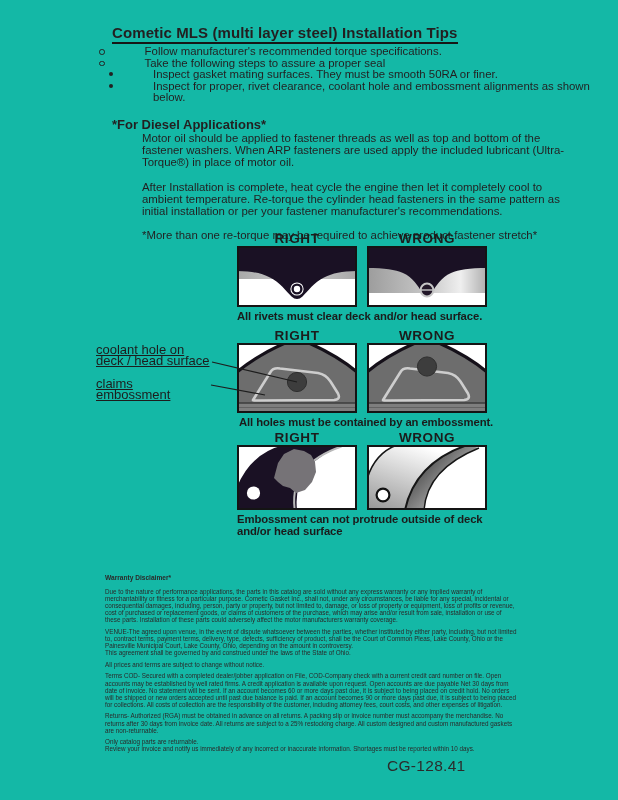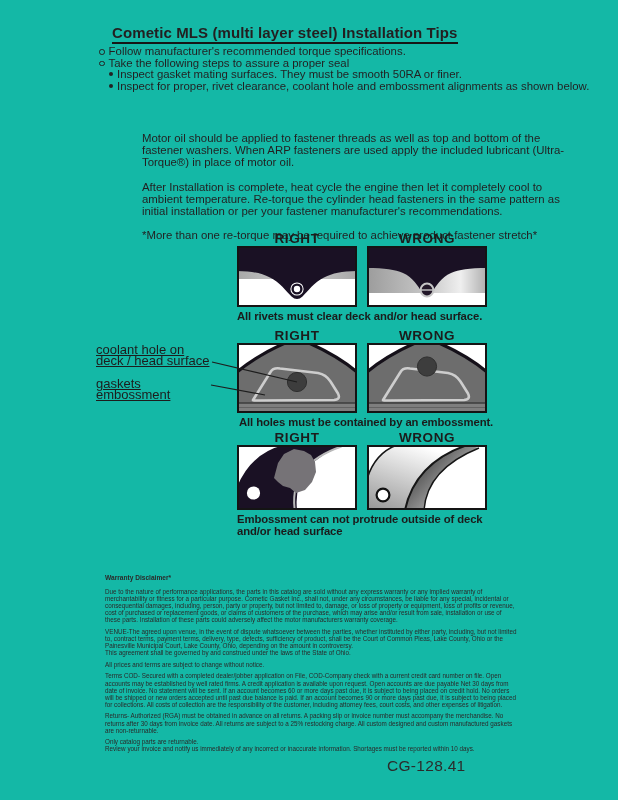--- a/index.html
+++ b/index.html
@@ -3,21 +3,21 @@
 <meta charset="utf-8">
 <style>
   html,body{margin:0;padding:0;background:#fff;}
   .page{position:relative;width:618px;height:800px;background:#14b8a6;overflow:hidden;
         font-family:"Liberation Sans","DejaVu Sans",sans-serif;color:#231f20;}
 
   .title{position:absolute;left:112px;top:24px;font-size:15px;font-weight:bold;
          letter-spacing:.1px;border-bottom:2.5px solid #161616;padding-bottom:1px;}
 
   .bullets{position:absolute;left:99px;top:46px;font-size:11.4px;line-height:11.4px;}
-  .brow{display:flex;align-items:flex-start;margin-bottom:.1px;}
+  .brow{display:flex;align-items:flex-start;margin-bottom:.1px;gap:36px;}
   .odot{width:3.6px;height:3.6px;border:1.2px solid #222;border-radius:50%;
         margin:3.4px 4px 0 0;flex:none;}
   .fdot{width:4px;height:4px;background:#222;border-radius:50%;margin:3.4px 4px 0 0;flex:none;}
   .sub{margin-left:10px;}
 
   .diesel-h{position:absolute;left:112px;top:117px;font-size:13px;font-weight:bold;}
   .diesel{position:absolute;left:110px;top:132px;width:424px;font-size:11.4px;line-height:12.2px;margin-left:32px;}
   .diesel p{margin:0 0 12px 0;}
   .diesel .note{margin-top:8px;}
 
@@ -57,20 +57,21 @@
     <div class="brow sub">
       <span class="fdot"></span>
       <span>Inspect gasket mating surfaces.  They must be smooth 50RA or finer.</span>
     </div>
     <div class="brow sub">
       <span class="fdot"></span>
       <span>Inspect for proper, rivet clearance, coolant hole and embossment alignments as shown below.</span>
     </div>
   </div>
 
+  <div class="diesel-h">*For Diesel Applications*</div>
   <div class="diesel">
     <p>Motor oil should be applied to fastener threads as well as top and bottom of the fastener washers. When ARP fasteners are used apply the included lubricant (Ultra-Torque®) in place of motor oil.</p>
     <p>After Installation is complete, heat cycle the engine then let it completely cool to ambient temperature. Re-torque the cylinder head fasteners in the same pattern as initial installation or per your fastener manufacturer's recommendations.</p>
     <p class="note">*More than one re-torque may be required to achieve product fastener stretch*</p>
   </div>
 
   <div class="figlabel" style="left:237px;top:231px;">RIGHT</div>
   <div class="figlabel" style="left:367px;top:231px;">WRONG</div>
 
   <svg class="figbox" style="left:237px;top:246px;" width="120" height="61" viewBox="0 0 120 61">
@@ -106,21 +107,21 @@
     <rect x="1" y="1" width="118" height="59" fill="none" stroke="#141414" stroke-width="2"></rect>
   </svg>
 
   <div class="figcap" style="left:237px;top:310px;">All rivets must clear deck and/or head surface.</div>
 
   <div class="figlabel" style="left:237px;top:328px;">RIGHT</div>
   <div class="figlabel" style="left:367px;top:328px;">WRONG</div>
 
   <div class="callout pre" style="top:344px;">coolant hole on
 deck / head surface</div>
-  <div class="callout" style="top:378px;">gaskets embossment</div>
+  <div class="callout" style="top:378px;">claims embossment</div>
 
   <svg class="leaders" width="100" height="50" viewBox="0 0 100 50">
     <line x1="6" y1="10" x2="91" y2="30" stroke="#1d1d1d" stroke-width="1.2"></line>
     <line x1="5" y1="33" x2="59" y2="43" stroke="#1d1d1d" stroke-width="1.2"></line>
   </svg>
 
   <svg class="figbox" style="left:237px;top:343px;" width="120" height="70" viewBox="0 0 120 70">
     <rect x="0" y="0" width="120" height="70" fill="#6d6d6d"></rect>
     <path d="M0,0 L48,0 Q19,13 0,29 Z" fill="#ffffff"></path>
     <path d="M48,0 Q19,13 0,29" fill="none" stroke="#151019" stroke-width="3.2"></path>

